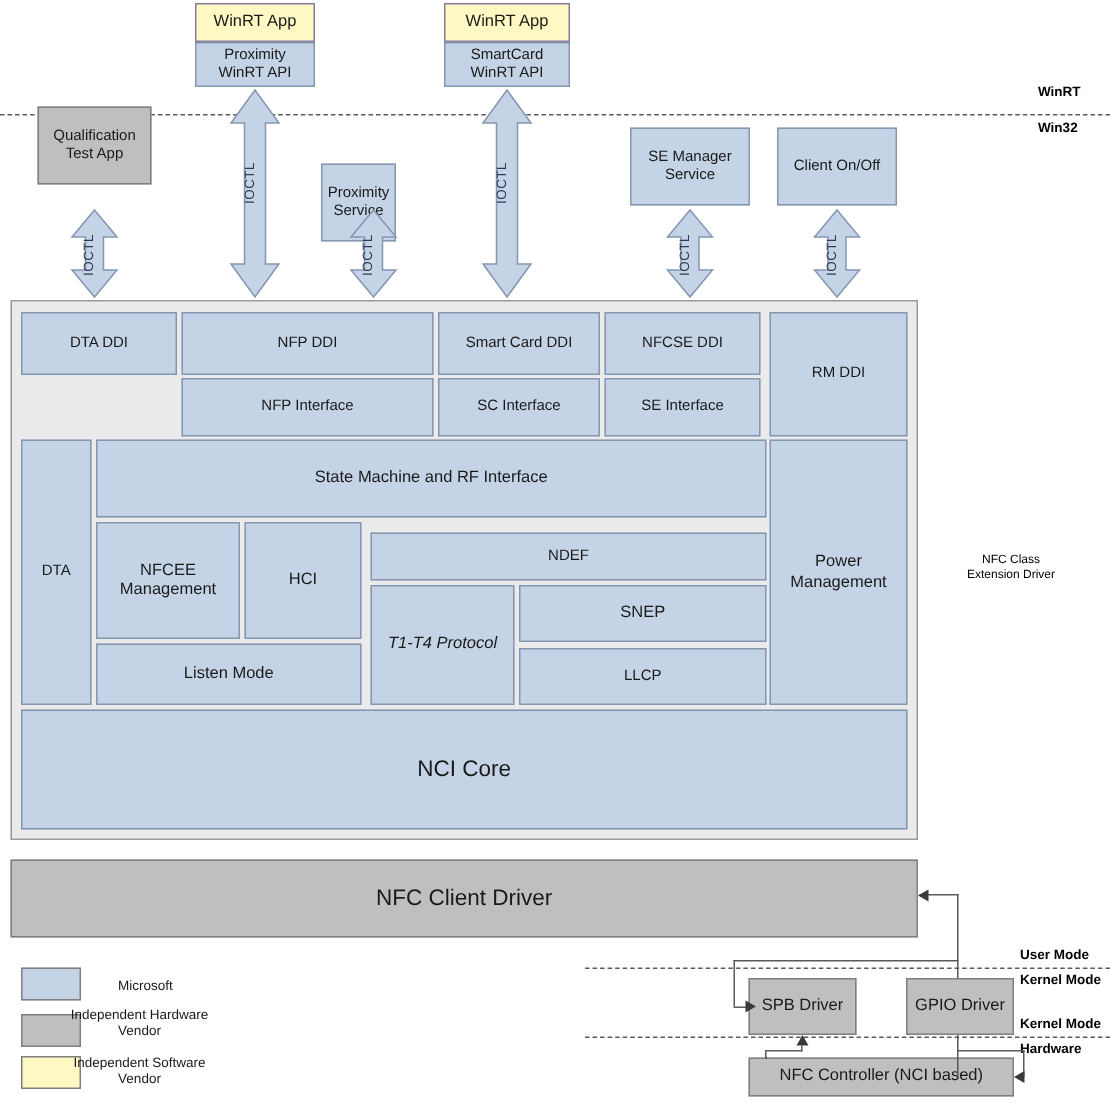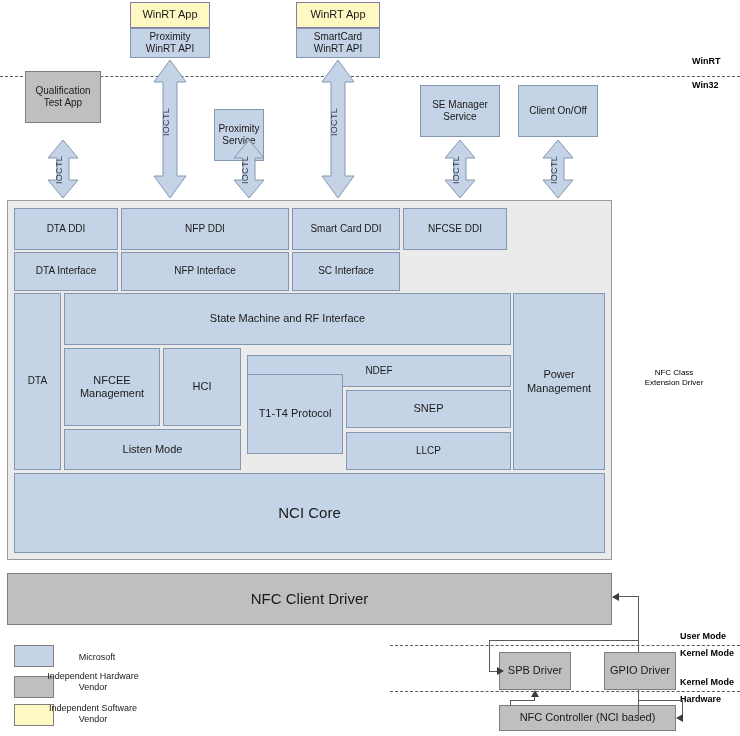--- a/index.html
+++ b/index.html
@@ -159,35 +159,36 @@
     <polygon points="17,2 32,20 23,20 23,42 32,42 17,60 2,42 11,42 11,20 2,20" fill="#c5d3e6" stroke="#8496b0" stroke-width="1"></polygon>
   </svg>
   <div class="ioctl-text" style="left:549px; top:156px;">IOCTL</div>
 
   <div class="shell" style="left:7px; top:200px; width:605px; height:360px;"></div>
 
   <div class="box ms" style="left:14px; top:208px; width:104px; height:42px;">DTA DDI</div>
   <div class="box ms" style="left:121px; top:208px; width:168px; height:42px;">NFP DDI</div>
   <div class="box ms" style="left:292px; top:208px; width:108px; height:42px;">Smart Card DDI</div>
   <div class="box ms" style="left:403px; top:208px; width:104px; height:42px;">NFCSE DDI</div>
-
-  <div class="box ms" style="left:14px; top:252px; width:104px; height:39px;">DTA Interface</div>
+  <div class="box ms" style="left:513px; top:208px; width:92px; height:83px;">RM DDI</div>
+
   <div class="box ms" style="left:292px; top:252px; width:108px; height:39px;">SC Interface</div>
   <div class="box ms" style="left:121px; top:252px; width:168px; height:39px;">NFP Interface</div>
+  <div class="box ms" style="left:403px; top:252px; width:104px; height:39px;">SE Interface</div>
 
   <div class="box ms" style="left:14px; top:293px; width:47px; height:177px;">DTA</div>
 
   <div class="box ms t-med" style="left:64px; top:293px; width:447px; height:52px;">State Machine and RF Interface</div>
 
   <div class="box ms t-med" style="left:64px; top:348px; width:96px; height:78px;">NFCEE Management</div>
   <div class="box ms t-med" style="left:163px; top:348px; width:78px; height:78px;">HCI</div>
   <div class="box ms t-med" style="left:64px; top:429px; width:177px; height:41px;">Listen Mode</div>
 
   <div class="box ms" style="left:247px; top:355px; width:264px; height:32px;">NDEF</div>
-  <div class="box ms t-med" style="left:247px; top:374px; width:96px; height:80px;">T1-T4 Protocol</div>
+  <div class="box ms t-med" style="left:247px; top:390px; width:96px; height:80px;font-style:italic;">T1-T4 Protocol</div>
   <div class="box ms t-med" style="left:346px; top:390px; width:165px; height:38px;">SNEP</div>
   <div class="box ms" style="left:346px; top:432px; width:165px; height:38px;">LLCP</div>
 
   <div class="box ms t-med" style="left:513px; top:293px; width:92px; height:177px;">Power Management</div>
 
   <div class="box ms t-big" style="left:14px; top:473px; width:591px; height:80px;">NCI Core</div>
 
   <div class="label t-xs" style="left:616px; top:368px; width:116px;">NFC Class
 Extension Driver</div>
 

